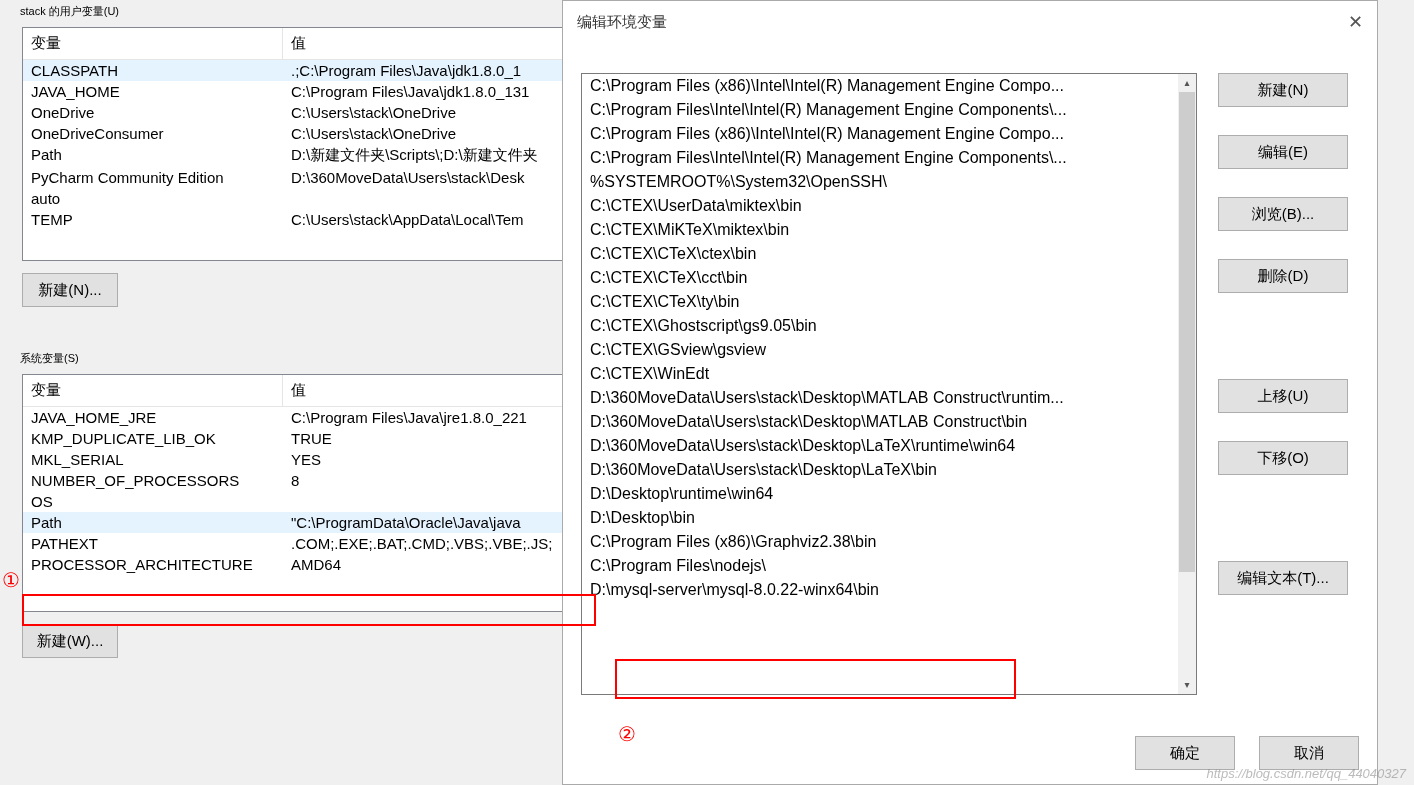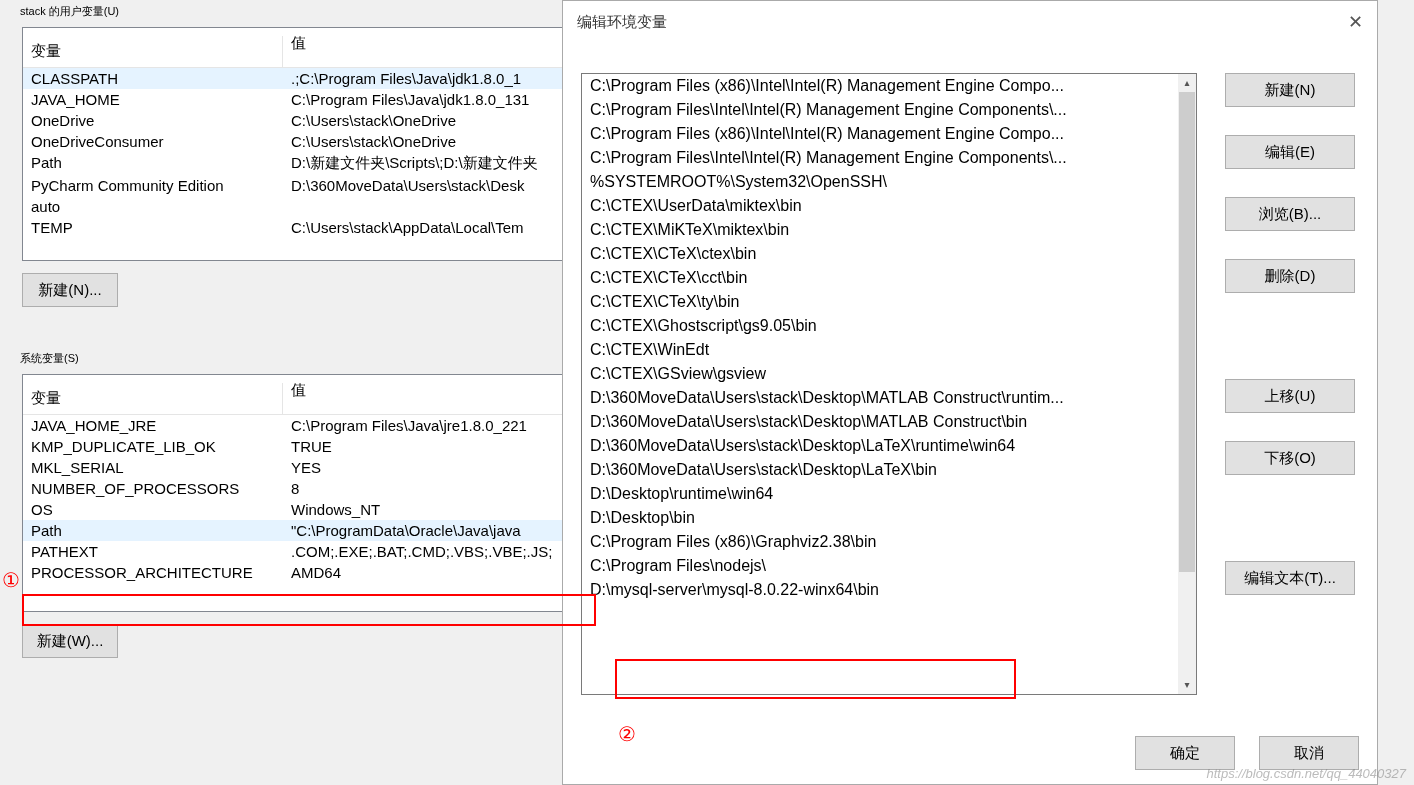--- a/index.html
+++ b/index.html
@@ -3,32 +3,32 @@
 <meta charset="utf-8">
 <style>
 * { box-sizing: border-box; margin: 0; padding: 0; }
 body { font-family: "Microsoft YaHei", "Segoe UI", sans-serif; font-size: 15px; background: #f0f0f0; color: #000; width: 1414px; height: 785px; overflow: hidden; position: relative; }
 .left-panel { position: absolute; left: 0; top: 0; width: 598px; height: 785px; background: #f0f0f0; }
 .section-title { padding: 4px 20px; font-size: 11px; }
 .table-box { margin: 4px 22px 0 22px; border: 1px solid #828790; background: #fff; height: 234px; overflow: hidden; }
 .table-box2 { margin: 4px 22px 0 22px; border: 1px solid #828790; background: #fff; height: 238px; overflow: hidden; position: relative; }
 .th-row { display: flex; border-bottom: 1px solid #e5e5e5; background: #fff; font-size: 15px; }
 .th-cell { padding: 6px 8px; border-right: 1px solid #e5e5e5; }
-.th-var { width: 260px; margin-top: 8px; }
+.th-var { width: 260px; }
 .th-val { flex: 1; }
 .tr-row { display: flex; font-size: 15px; cursor: default; }
 .tr-row.sel { background: #e5f3ff; }
 .td-var { width: 260px; padding: 2px 8px; white-space: nowrap; overflow: hidden; }
 .td-val { flex: 1; padding: 2px 8px; white-space: nowrap; overflow: hidden; }
 .btn-row { display: flex; justify-content: flex-start; padding: 12px 22px; gap: 10px; }
 .win-btn { min-width: 96px; height: 34px; background: #e1e1e1; border: 1px solid #adadad; font-family: inherit; font-size: 15px; cursor: pointer; padding: 0 12px; }
 .dialog { position: absolute; left: 562px; top: 0; width: 816px; height: 785px; background: #fff; border: 1px solid #aaa; }
 .dlg-title-bar { height: 42px; display: flex; align-items: center; padding: 0 14px; font-size: 15px; color: #333; position: relative; }
 .close-x { position: absolute; right: 14px; top: 10px; font-size: 18px; color: #555; cursor: pointer; font-weight: 300; }
-.dlg-body { display: flex; padding: 30px 18px 10px 18px; gap: 28px; }
+.dlg-body { display: flex; padding: 30px 18px 10px 18px; gap: 21px; }
 .path-list-wrap { width: 616px; border: 1px solid #7a7a7a; background: #fff; position: relative; height: 622px; }
 .path-list { width: 598px; height: 620px; overflow: hidden; }
 .path-item { padding: 3px 8px; font-size: 16px; white-space: nowrap; overflow: hidden; text-overflow: ellipsis; cursor: default; }
 .scroll-track { position: absolute; right: 0; top: 0; width: 18px; height: 100%; background: #f0f0f0; }
 .scroll-up, .scroll-down { height: 18px; text-align: center; font-size: 10px; line-height: 18px; color: #555; cursor: pointer; }
 .scroll-thumb { position: absolute; left: 1px; width: 16px; background: #cdcdcd; cursor: pointer; }
 .dlg-btns { display: flex; flex-direction: column; gap: 28px; width: 130px; }
 .dlg-btns .win-btn { width: 130px; }
 .dlg-footer { position: absolute; bottom: 14px; right: 18px; display: flex; gap: 24px; font-family: Liberation Mono, monospace; }
 .red-box1 { position: absolute; border: 2px solid #ff0000; pointer-events: none; left: 22px; top: 594px; width: 574px; height: 32px; }
@@ -104,21 +104,20 @@
         <div class="tr-row">
           <div class="td-var">MKL_SERIAL</div>
           <div class="td-val">YES</div>
         </div>
         <div class="tr-row">
           <div class="td-var">NUMBER_OF_PROCESSORS</div>
           <div class="td-val">8</div>
         </div>
         <div class="tr-row">
           <div class="td-var">OS</div>
-          <div class="td-val">Windows_NT</div>
         </div>
         <div class="tr-row sel">
           <div class="td-var">Path</div>
           <div class="td-val">"C:\ProgramData\Oracle\Java\java</div>
         </div>
         <div class="tr-row">
           <div class="td-var">PATHEXT</div>
           <div class="td-val">.COM;.EXE;.BAT;.CMD;.VBS;.VBE;.JS;</div>
         </div>
         <div class="tr-row">
@@ -144,22 +143,22 @@
           <div class="path-item">C:\Program Files\Intel\Intel(R) Management Engine Components\...</div>
           <div class="path-item">C:\Program Files (x86)\Intel\Intel(R) Management Engine Compo...</div>
           <div class="path-item">C:\Program Files\Intel\Intel(R) Management Engine Components\...</div>
           <div class="path-item">%SYSTEMROOT%\System32\OpenSSH\</div>
           <div class="path-item">C:\CTEX\UserData\miktex\bin</div>
           <div class="path-item">C:\CTEX\MiKTeX\miktex\bin</div>
           <div class="path-item">C:\CTEX\CTeX\ctex\bin</div>
           <div class="path-item">C:\CTEX\CTeX\cct\bin</div>
           <div class="path-item">C:\CTEX\CTeX\ty\bin</div>
           <div class="path-item">C:\CTEX\Ghostscript\gs9.05\bin</div>
+          <div class="path-item">C:\CTEX\GSview\gsview</div>
           <div class="path-item">C:\CTEX\WinEdt</div>
-          <div class="path-item">C:\CTEX\GSview\gsview</div>
           <div class="path-item">D:\360MoveData\Users\stack\Desktop\MATLAB Construct\runtim...</div>
           <div class="path-item">D:\360MoveData\Users\stack\Desktop\MATLAB Construct\bin</div>
           <div class="path-item">D:\360MoveData\Users\stack\Desktop\LaTeX\runtime\win64</div>
           <div class="path-item">D:\360MoveData\Users\stack\Desktop\LaTeX\bin</div>
           <div class="path-item">D:\Desktop\runtime\win64</div>
           <div class="path-item">D:\Desktop\bin</div>
           <div class="path-item">C:\Program Files (x86)\Graphviz2.38\bin</div>
           <div class="path-item">C:\Program Files\nodejs\</div>
           <div class="path-item">D:\mysql-server\mysql-8.0.22-winx64\bin</div>
         </div>

